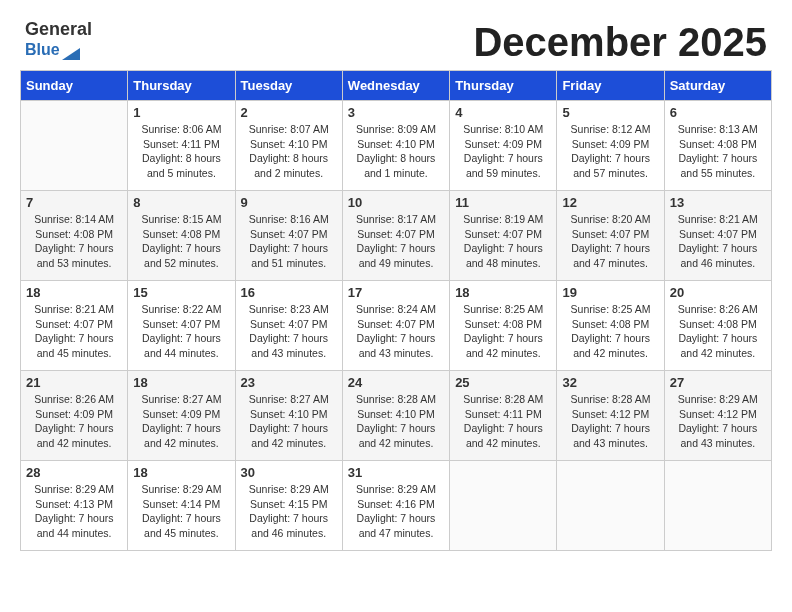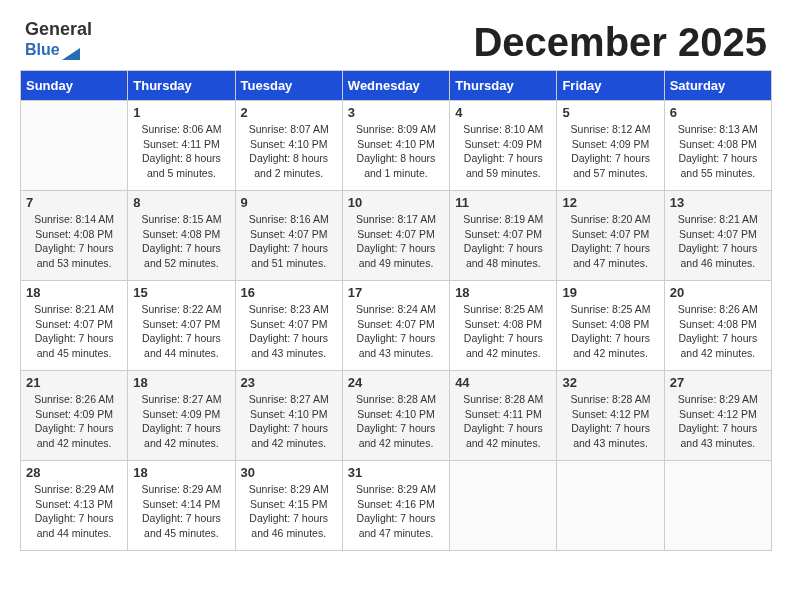--- a/index.html
+++ b/index.html
@@ -209,21 +209,21 @@
         </td>
         <td>
           <span class="day-number">23</span>
           <div class="day-info">Sunrise: 8:27 AM<br>Sunset: 4:10 PM<br>Daylight: 7 hours<br>and 42 minutes.</div>
         </td>
         <td>
           <span class="day-number">24</span>
           <div class="day-info">Sunrise: 8:28 AM<br>Sunset: 4:10 PM<br>Daylight: 7 hours<br>and 42 minutes.</div>
         </td>
         <td>
-          <span class="day-number">44</span>
+          <span class="day-number">25</span>
           <div class="day-info">Sunrise: 8:28 AM<br>Sunset: 4:11 PM<br>Daylight: 7 hours<br>and 42 minutes.</div>
         </td>
         <td>
           <span class="day-number">32</span>
           <div class="day-info">Sunrise: 8:28 AM<br>Sunset: 4:12 PM<br>Daylight: 7 hours<br>and 43 minutes.</div>
         </td>
         <td>
           <span class="day-number">27</span>
           <div class="day-info">Sunrise: 8:29 AM<br>Sunset: 4:12 PM<br>Daylight: 7 hours<br>and 43 minutes.</div>
         </td>

